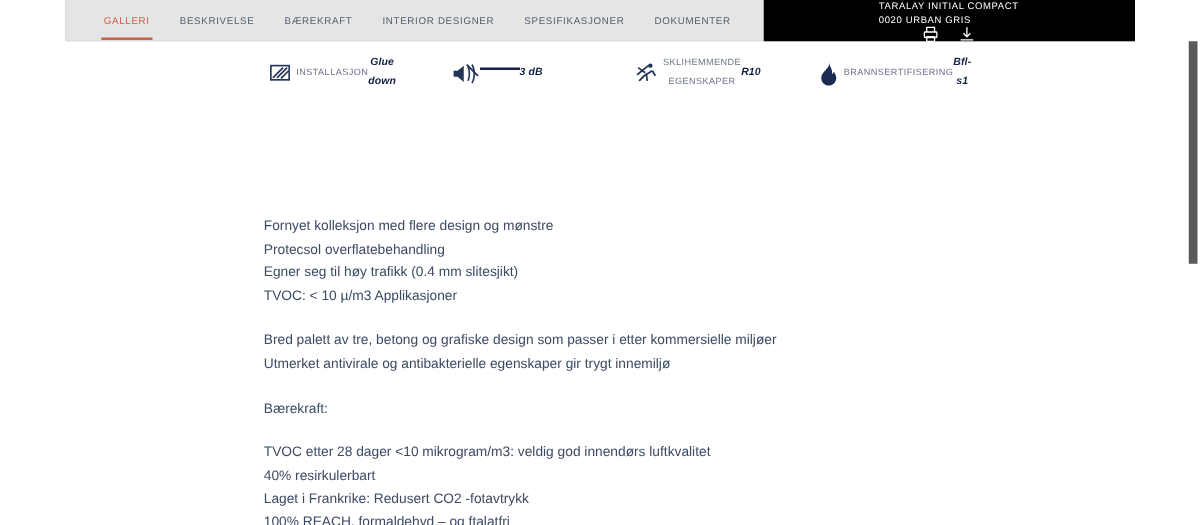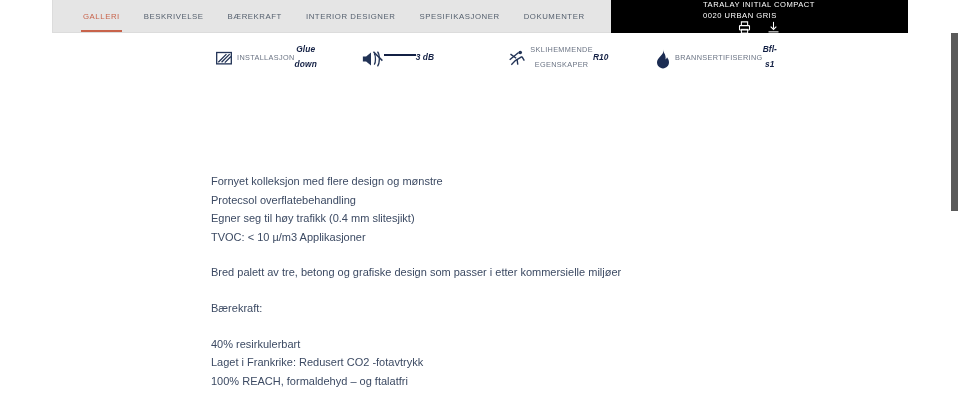--- a/index.html
+++ b/index.html
@@ -208,27 +208,29 @@
 
     <div class="para">
       <div class="line">Fornyet kolleksjon med flere design og mønstre</div>
       <div class="line">Protecsol overflatebehandling</div>
       <div class="line">Egner seg til høy trafikk (0.4 mm slitesjikt)</div>
       <div class="line">TVOC: &lt; 10 µ/m3 Applikasjoner</div>
     </div>
 
     <div class="para">
       <div class="line">Bred palett av tre, betong og grafiske design som passer i etter kommersielle miljøer</div>
+      <div class="line">Utmerket antivirale og antibakterielle egenskaper gir trygt innemiljø</div>
     </div>
 
     <div class="para">
       <div class="line">Bærekraft:</div>
     </div>
 
     <div class="para">
+      <div class="line">TVOC etter 28 dager &lt;10 mikrogram/m3: veldig god innendørs luftkvalitet</div>
       <div class="line">40% resirkulerbart</div>
       <div class="line">Laget i Frankrike: Redusert CO2 -fotavtrykk</div>
       <div class="line">100% REACH, formaldehyd – og ftalatfri</div>
     </div>
 
   </div>
 
   <div class="scrollbar-track">
     <div class="scrollbar-thumb"></div>
   </div>

